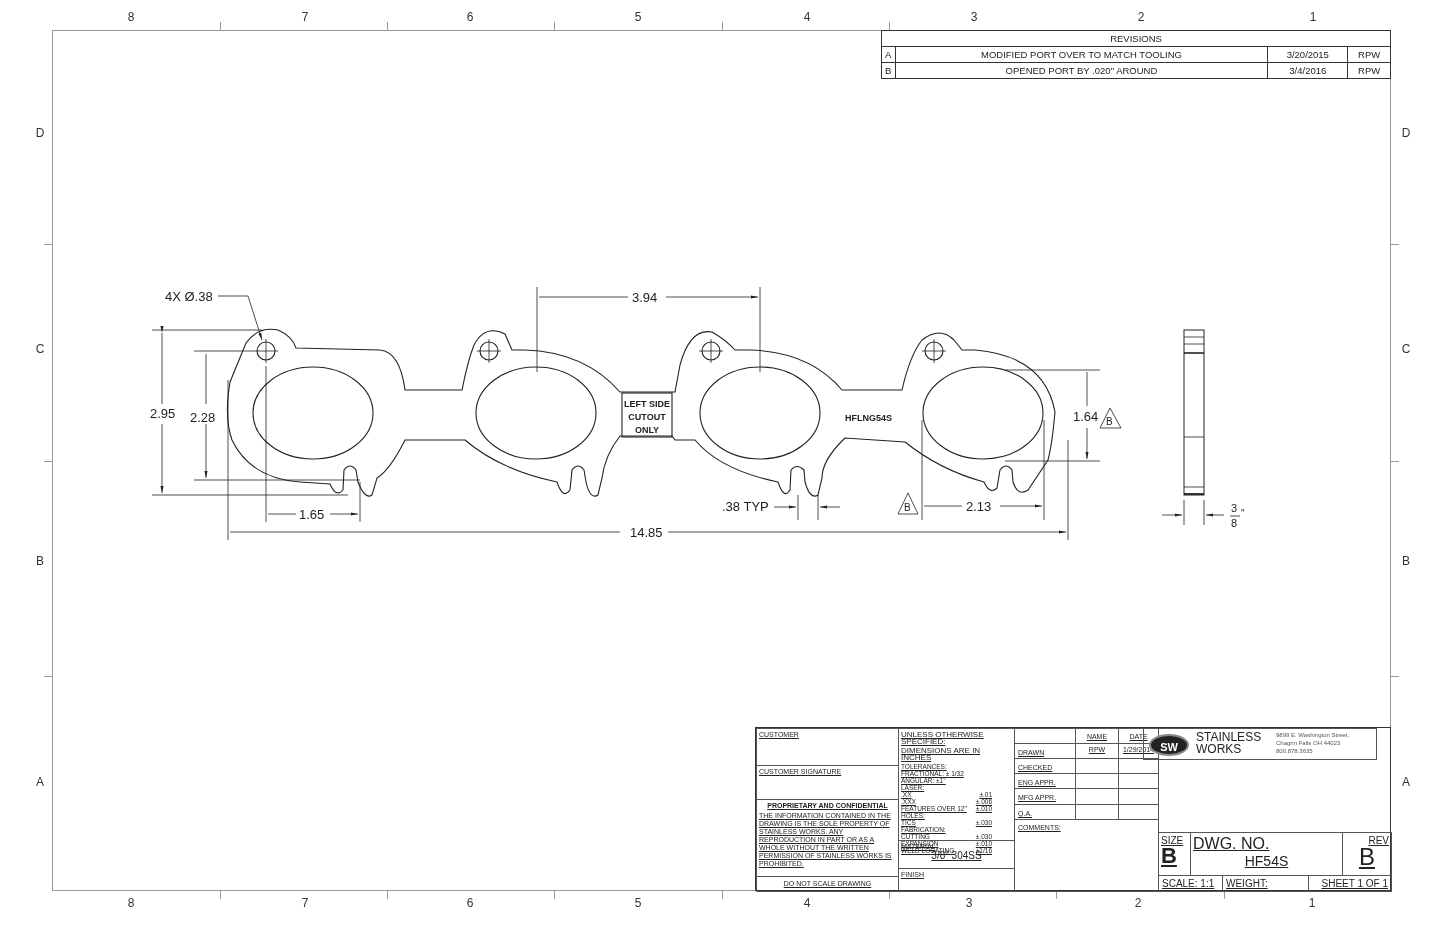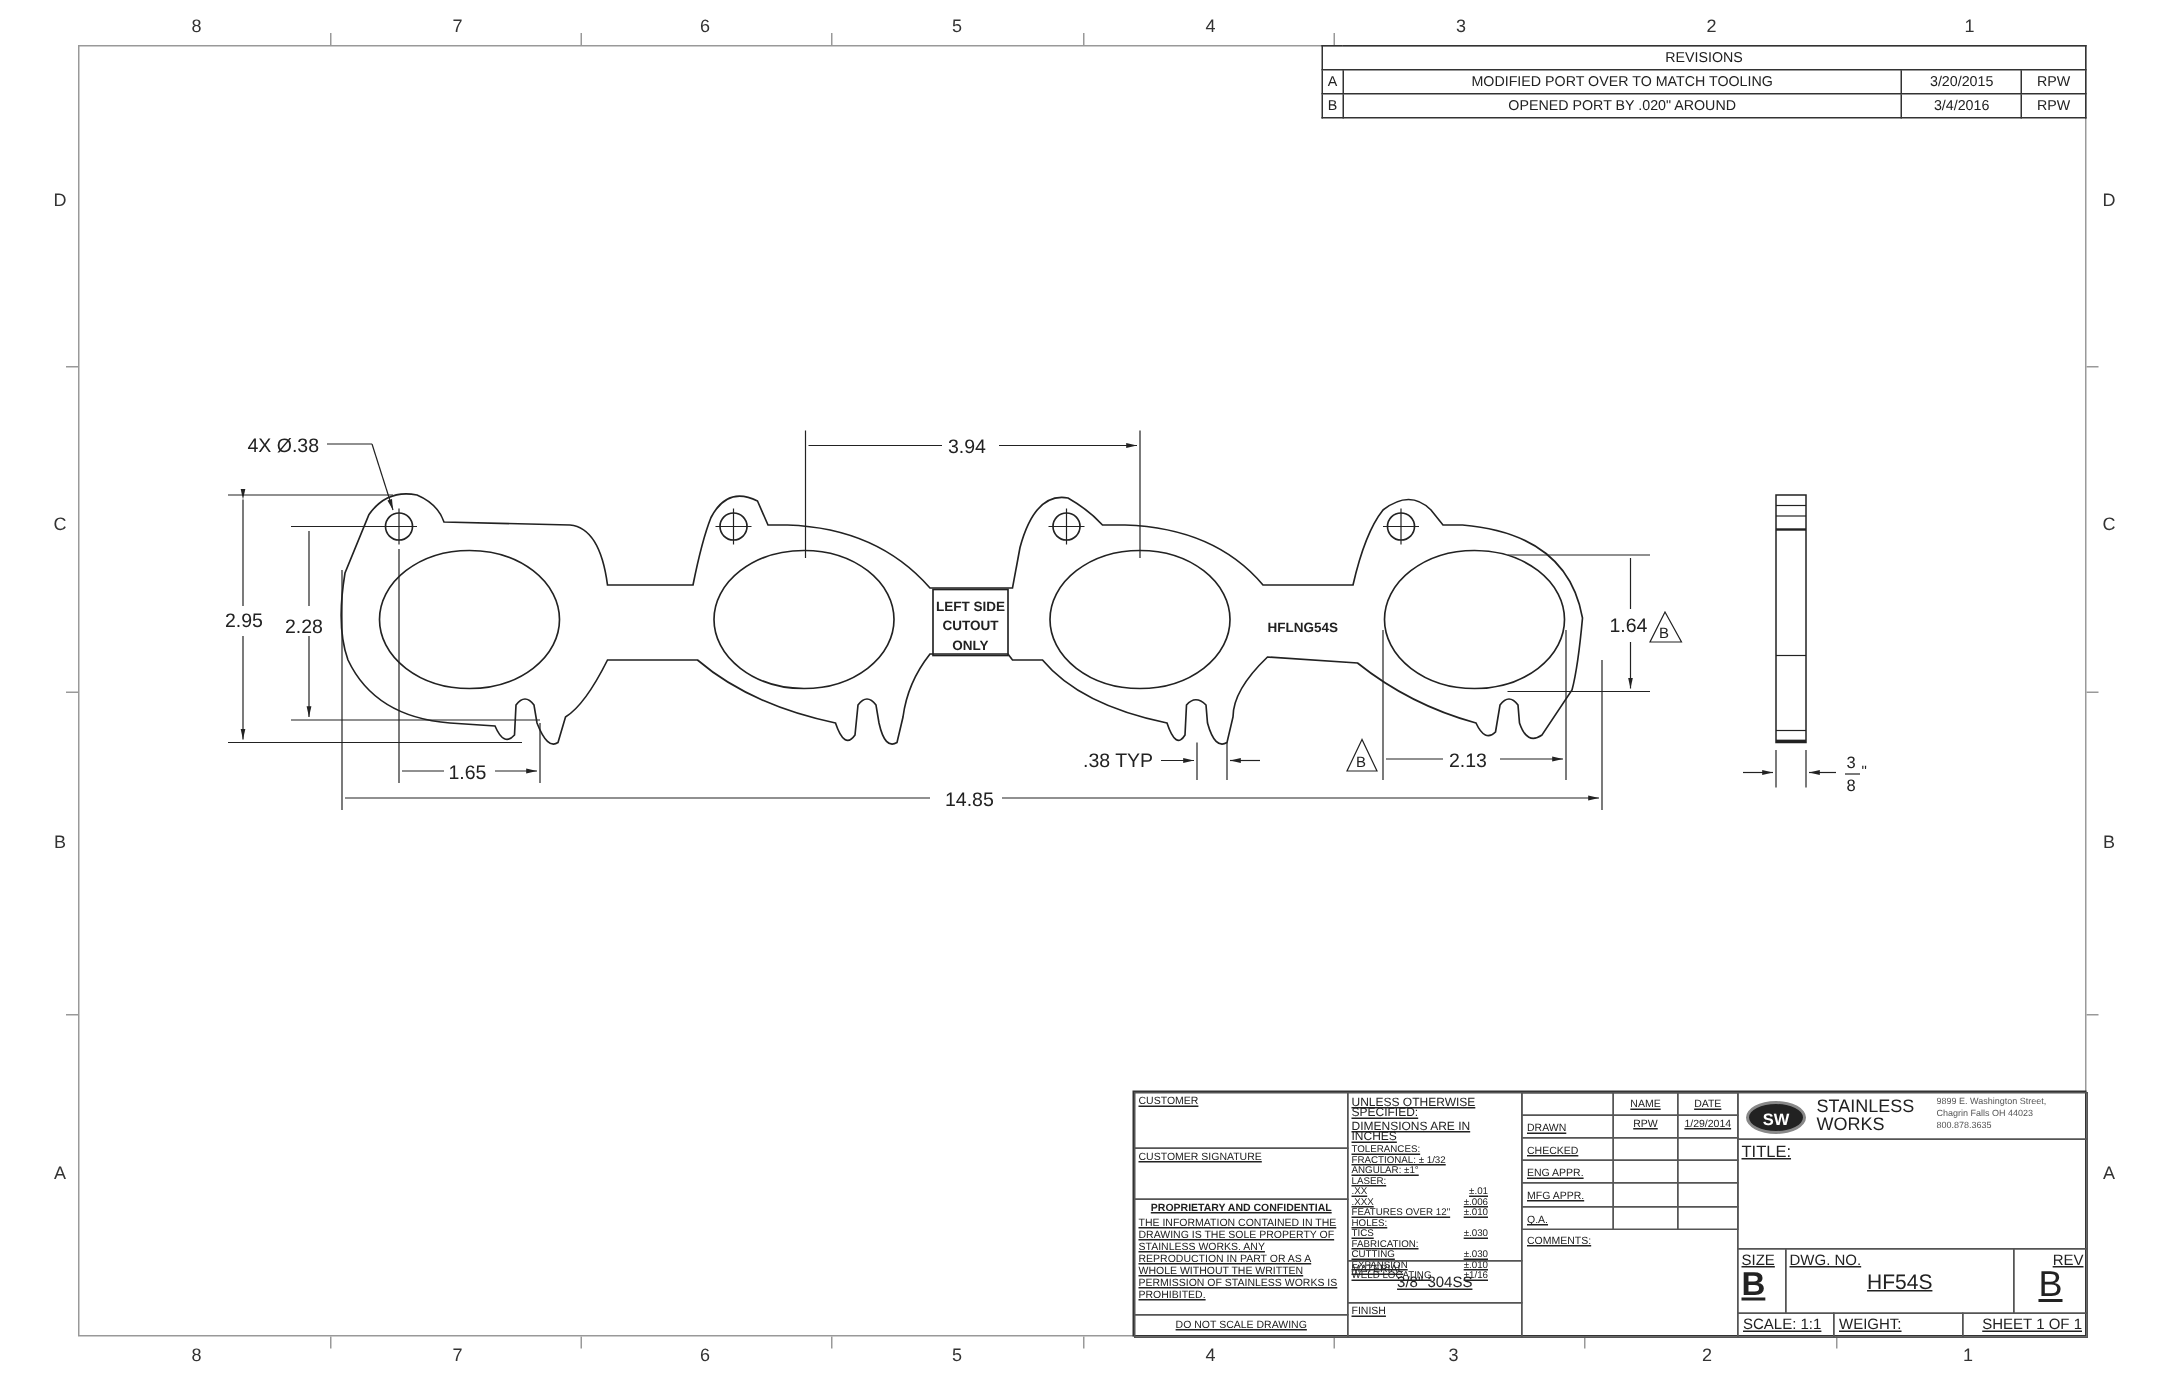--- a/index.html
+++ b/index.html
@@ -263,39 +263,38 @@
   <div class="cell b" style="left:319px;top:45px;width:44px;height:16px"></div>
   <div class="cell b" style="left:362px;top:45px;width:41px;height:16px"></div>
   <div class="cell b" style="left:258px;top:60px;width:62px;height:17px;padding:5px 3px">MFG APPR.</div>
   <div class="cell b" style="left:319px;top:60px;width:44px;height:17px"></div>
   <div class="cell b" style="left:362px;top:60px;width:41px;height:17px"></div>
   <div class="cell b" style="left:258px;top:76px;width:62px;height:16px;padding:5px 3px">Q.A.</div>
   <div class="cell b" style="left:319px;top:76px;width:44px;height:16px"></div>
   <div class="cell b" style="left:362px;top:76px;width:41px;height:16px"></div>
   <div class="cell" style="left:262px;top:96px">COMMENTS:</div>
 
-  <div class="cell b" style="left:402px;top:0;width:234px;height:32px">
+  <div class="cell b" style="left:387px;top:0;width:234px;height:32px">
     <div style="position:absolute;left:5px;top:5px;width:40px;height:22px;border-radius:50%;background:#222;color:#fff;font-size:11px;font-weight:bold;text-align:center;line-height:22px;border:2px solid #888;box-sizing:border-box">SW</div>
     <div style="position:absolute;left:52px;top:2px;font-size:12px;line-height:12px">
       <div>STAINLESS</div>
       <div>WORKS</div>
     </div>
     <div style="position:absolute;left:132px;top:2px;font-size:6px;line-height:8px;color:#555">
       <div>9899 E. Washington Street,</div>
       <div>Chagrin Falls OH 44023</div>
       <div>800.878.3635</div>
     </div>
   </div>
-  <div class="cell b" style="left:402px;top:31px;width:234px;height:74px;padding:2px;font-size:11px"><span>TITLE:</span></div>
   <div class="cell b" style="left:402px;top:104px;width:33px;height:44px;padding:2px">
     <div style="font-size:10px">SIZE</div>
     <div style="font-size:22px;font-weight:bold;line-height:20px">B</div>
   </div>
   <div class="cell b" style="left:434px;top:104px;width:153px;height:44px;padding:2px">
-    <div style="font-size:10px">DWG.  NO.</div>
+    <div style="font-size:16px">DWG.  NO.</div>
     <div style="font-size:14px;text-align:center">HF54S</div>
   </div>
   <div class="cell b" style="left:586px;top:104px;width:50px;height:44px;padding:2px;text-align:right">
     <div style="font-size:10px">REV</div>
     <div style="font-size:24px;line-height:22px;text-align:center">B</div>
   </div>
   <div class="cell b" style="left:402px;top:147px;width:65px;height:17px;padding:2px 3px;font-size:10px">SCALE: 1:1</div>
   <div class="cell b" style="left:466px;top:147px;width:87px;height:17px;padding:2px 3px;font-size:10px">WEIGHT:</div>
   <div class="cell b" style="left:552px;top:147px;width:84px;height:17px;padding:2px 3px;font-size:10px;text-align:right">SHEET 1 OF 1</div>
 </div>

